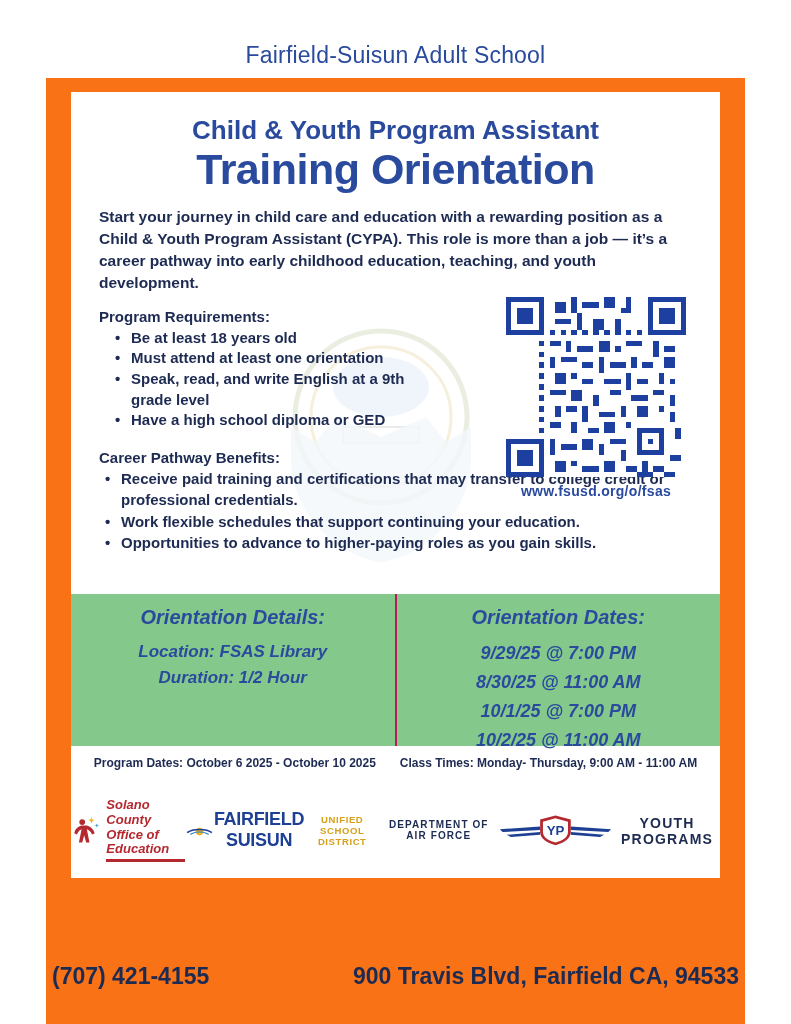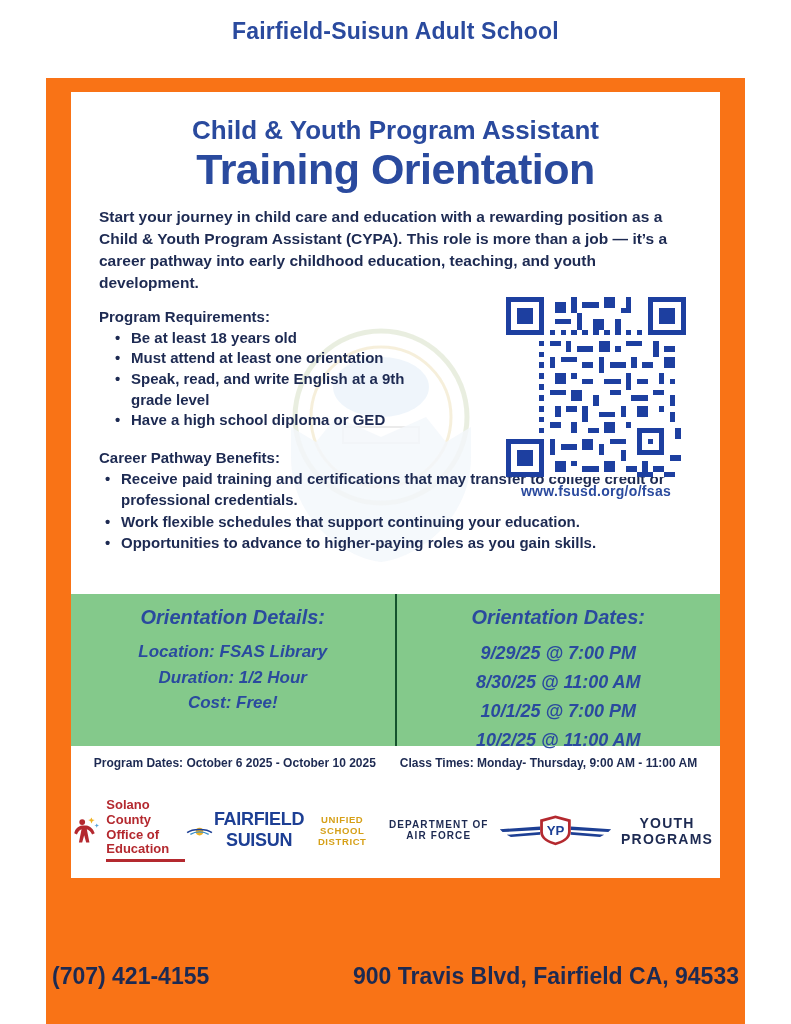--- a/index.html
+++ b/index.html
@@ -18,23 +18,23 @@
     width: 791px;
     height: 1024px;
     position: relative;
     background: #ffffff;
     box-sizing: border-box;
   }
   .school-title {
     text-align: center;
     color: #2a4a9e;
     font-size: 23px;
-    font-weight: bold;
+    font-weight: normal;
     letter-spacing: 0.2px;
-    padding-top: 20px;
+    padding-top: 44px;
     padding-bottom: 0;
     line-height: 1;
   }
   .blue-frame {
     position: absolute;
     left: 46px;
     top: 78px;
     width: 699px;
     height: 1000px;
     background: #f97316;
@@ -162,21 +162,21 @@
     display: flex;
   }
   .green-col {
     flex: 1;
     text-align: center;
     color: #2a4a9e;
     padding-top: 12px;
     box-sizing: border-box;
   }
   .green-col.left {
-    border-right: 2px solid #14532d;
+    border-right: 2px solid #be185d;
   }
   .green-head {
     font-size: 20px;
     font-weight: bold;
     font-style: italic;
     margin-bottom: 10px;
   }
   .green-line {
     font-size: 17px;
     font-weight: bold;
@@ -212,20 +212,21 @@
   }
   .logo-box {
     display: flex;
     align-items: center;
     justify-content: center;
   }
   .logo-solano {
     display: flex;
     align-items: center;
     gap: 5px;
+    font-style: italic;
   }
   .logo-solano-text {
     color: #b4292f;
     font-size: 13px;
     font-weight: bold;
     line-height: 1.15;
     text-align: left;
   }
   .logo-fsusd {
     text-align: center;
@@ -435,21 +436,20 @@
         <div class="qr-url">www.fsusd.org/o/fsas</div>
       </div>
 
     </div>
 
     <div class="green-band">
       <div class="green-col left">
         <div class="green-head">Orientation Details:</div>
         <div class="green-line">Location: FSAS Library</div>
         <div class="green-line">Duration: 1/2 Hour</div>
-        <div class="green-line">Cost: Free!</div>
       </div>
       <div class="green-col">
         <div class="green-head">Orientation Dates:</div>
         <div class="green-line dates">9/29/25 @ 7:00 PM</div>
         <div class="green-line dates">8/30/25 @ 11:00 AM</div>
         <div class="green-line dates">10/1/25 @ 7:00 PM</div>
         <div class="green-line dates">10/2/25 @ 11:00 AM</div>
       </div>
     </div>
 

